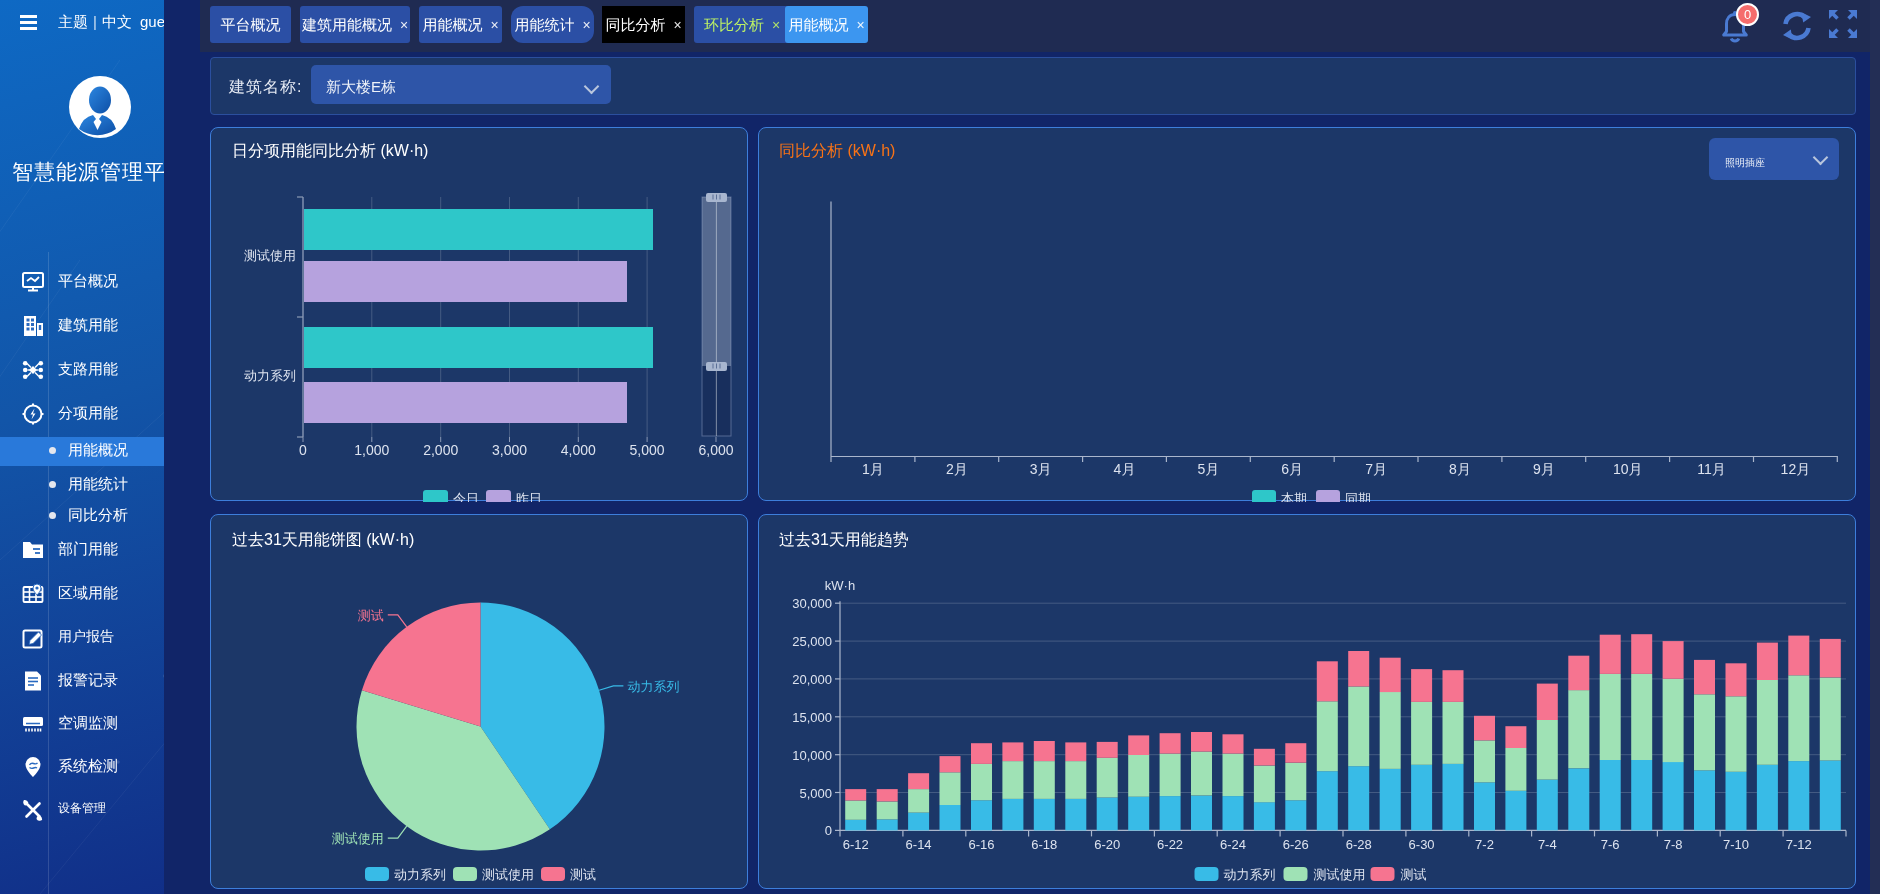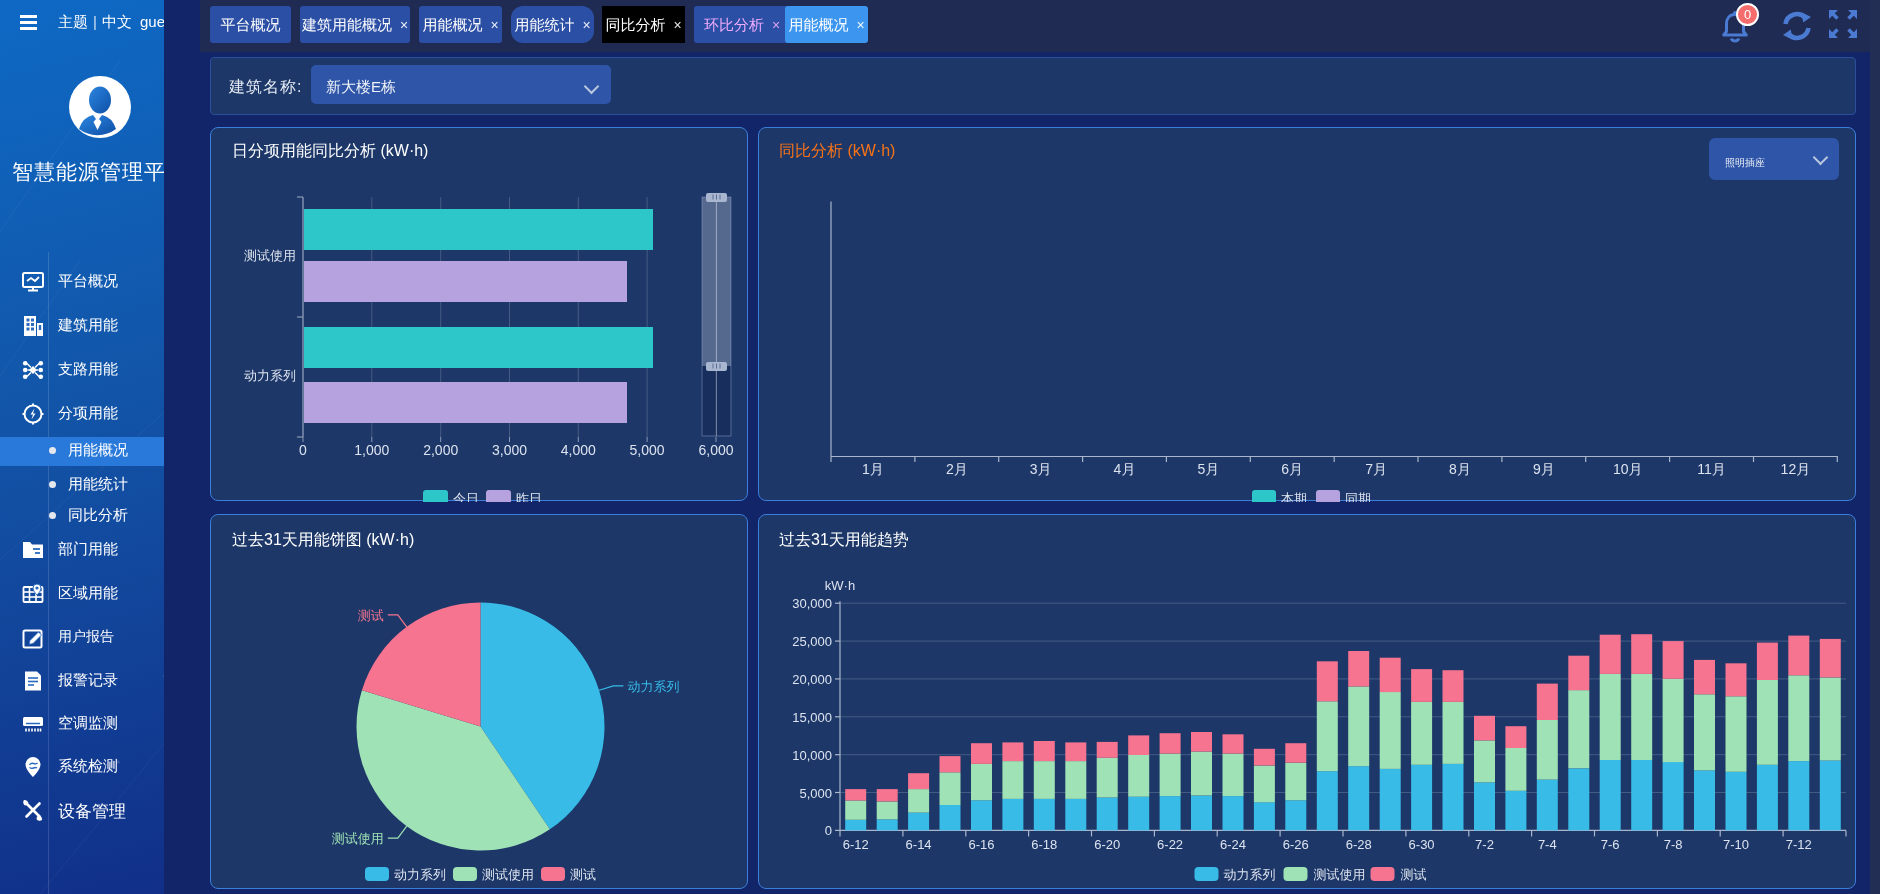--- a/index.html
+++ b/index.html
@@ -5,21 +5,21 @@
 html,body{width:1880px;height:894px;overflow:hidden;background:#112568;font-family:"Liberation Sans",sans-serif;}
 svg text{font-family:"Liberation Sans",sans-serif;}
 </style></head>
 <body>
 <div style="position:absolute;left:200px;top:0;width:1680px;height:52px;background:#1f2b52"></div>
 <div style="position:absolute;left:210px;top:6px;width:81px;height:37px;background:#2b4fa5;border-radius:3px;color:#fff;font-size:15px;text-align:center;line-height:37px;white-space:nowrap">平台概况</div>
 <div style="position:absolute;left:300px;top:6px;width:110px;height:37px;background:#2b4fa5;border-radius:3px;color:#fff;font-size:15px;text-align:center;line-height:37px;white-space:nowrap">建筑用能概况<span style="margin-left:8px;opacity:.9;font-size:14px">×</span></div>
 <div style="position:absolute;left:419px;top:6px;width:83px;height:37px;background:#2b4fa5;border-radius:3px;color:#fff;font-size:15px;text-align:center;line-height:37px;white-space:nowrap">用能概况<span style="margin-left:8px;opacity:.9;font-size:14px">×</span></div>
 <div style="position:absolute;left:511px;top:6px;width:83px;height:37px;background:#2b4fa5;border-radius:12px;color:#fff;font-size:15px;text-align:center;line-height:37px;white-space:nowrap">用能统计<span style="margin-left:8px;opacity:.9;font-size:14px">×</span></div>
 <div style="position:absolute;left:602px;top:6px;width:83px;height:37px;background:#000000;border-radius:0;color:#fff;font-size:15px;text-align:center;line-height:37px;white-space:nowrap">同比分析<span style="margin-left:8px;opacity:.9;font-size:14px">×</span></div>
-<div style="position:absolute;left:694px;top:6px;width:96px;height:37px;background:#2b4fa5;border-radius:3px;color:#f0abfc;font-size:15px;text-align:center;line-height:37px;white-space:nowrap">环比分析<span style="margin-left:8px;opacity:.9;font-size:14px">×</span></div>
+<div style="position:absolute;left:694px;top:6px;width:96px;height:37px;background:#2b4fa5;border-radius:3px;color:#bef264;font-size:15px;text-align:center;line-height:37px;white-space:nowrap">环比分析<span style="margin-left:8px;opacity:.9;font-size:14px">×</span></div>
 <div style="position:absolute;left:785px;top:6px;width:83px;height:37px;background:#3c96f0;border-radius:3px;color:#fff;font-size:15px;text-align:center;line-height:37px;white-space:nowrap">用能概况<span style="margin-left:8px;opacity:.9;font-size:14px">×</span></div>
 <svg width="34" height="34" viewBox="0 0 34 34" style="position:absolute;left:1718px;top:9px">
 <path d="M17,5.5 c-5.5,0 -8.5,4 -8.5,9.5 v7.5 l-2.8,3.5 h22.6 l-2.8,-3.5 v-7.5 c0,-5.5 -3,-9.5 -8.5,-9.5 Z" fill="none" stroke="#4a7ad2" stroke-width="3" stroke-linejoin="round"></path>
 <circle cx="17" cy="4" r="2" fill="#4a7ad2"></circle>
 <path d="M13.2,29.5 a4,3.6 0 0 0 7.6,0" fill="none" stroke="#4a7ad2" stroke-width="3"></path>
   </svg>
 <div style="position:absolute;left:1736px;top:3px;width:19px;height:19px;border-radius:50%;background:#f56c6c;border:2.5px solid #fff;color:#fff;font-size:13px;text-align:center;line-height:19px">0</div>
 <svg width="34" height="34" viewBox="0 0 34 34" style="position:absolute;left:1780px;top:9px">
 <path d="M5.5,15 a11.5,11.5 0 0 1 19.5,-6.5" fill="none" stroke="#4a7ad2" stroke-width="4.6"></path>
 <path d="M21.5,3.2 l9.5,4.8 l-7.8,5.4 Z" fill="#4a7ad2"></path>
@@ -452,20 +452,20 @@
     <div style="position:absolute;left:58px;top:757px;font-size:15px;color:#fff">系统检测</div>
     <div style="position:absolute;left:172px;top:760px;width:7px;height:7px;border-right:1.6px solid rgba(255,255,255,0.75);border-bottom:1.6px solid rgba(255,255,255,0.75);transform:rotate(45deg);"></div>
     <svg width="22" height="22" viewBox="0 0 22 22" style="position:absolute;left:22px;top:799px">
       <g stroke="#fff" stroke-width="2.6" stroke-linecap="round">
         <path d="M4.5,4.5 L17.5,17.5"></path>
         <path d="M17.5,4.5 L4.5,17.5"></path>
       </g>
       <path d="M2,1 a3.8,3.8 0 0 0 1,5.5 l2.5,-0.5 l0.8,-2.5 a3.8,3.8 0 0 0 -4.3,-2.5 Z" fill="#fff"></path>
       <path d="M20,21 a3.8,3.8 0 0 1 -5.5,-1 l0.5,-2.5 l2.5,-0.8 a3.8,3.8 0 0 1 2.5,4.3 Z" fill="#fff"></path>
     </svg>
-    <div style="position:absolute;left:58px;top:800px;font-size:17px;color:#fff">设备管理</div>
+    <div style="position:absolute;left:58px;top:800px;font-size:12px;color:#fff">设备管理</div>
     <div style="position:absolute;left:172px;top:803px;width:7px;height:7px;border-right:1.6px solid rgba(255,255,255,0.75);border-bottom:1.6px solid rgba(255,255,255,0.75);transform:rotate(45deg);"></div>
     <div style="position:absolute;left:49px;top:447px;width:7px;height:7px;border-radius:50%;background:#e4e7ee"></div>
     <div style="position:absolute;left:68px;top:441px;font-size:15px;color:#fff">用能概况</div>
     <div style="position:absolute;left:49px;top:481px;width:7px;height:7px;border-radius:50%;background:#e4e7ee"></div>
     <div style="position:absolute;left:68px;top:475px;font-size:15px;color:#fff">用能统计</div>
     <div style="position:absolute;left:49px;top:512px;width:7px;height:7px;border-radius:50%;background:#e4e7ee"></div>
     <div style="position:absolute;left:68px;top:506px;font-size:15px;color:#fff">同比分析</div>
   </div>
 </body></html>

